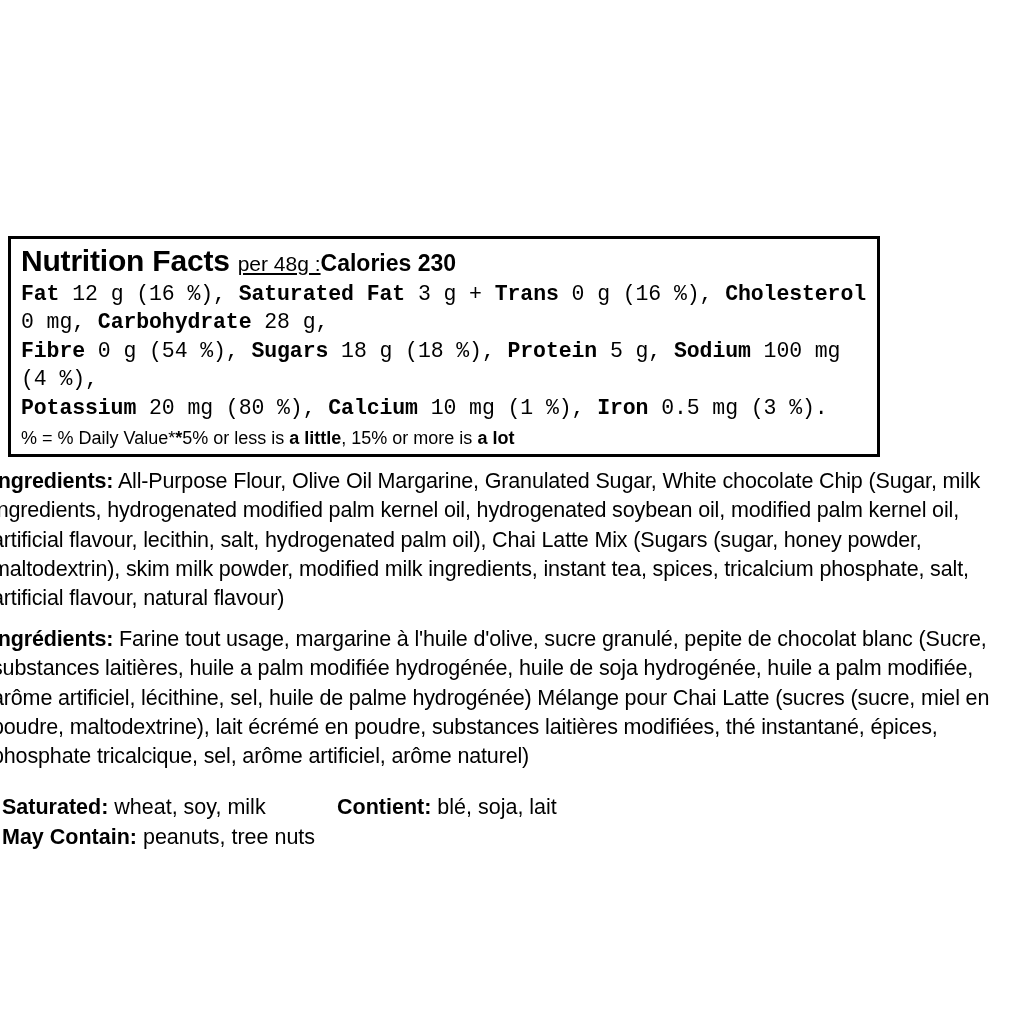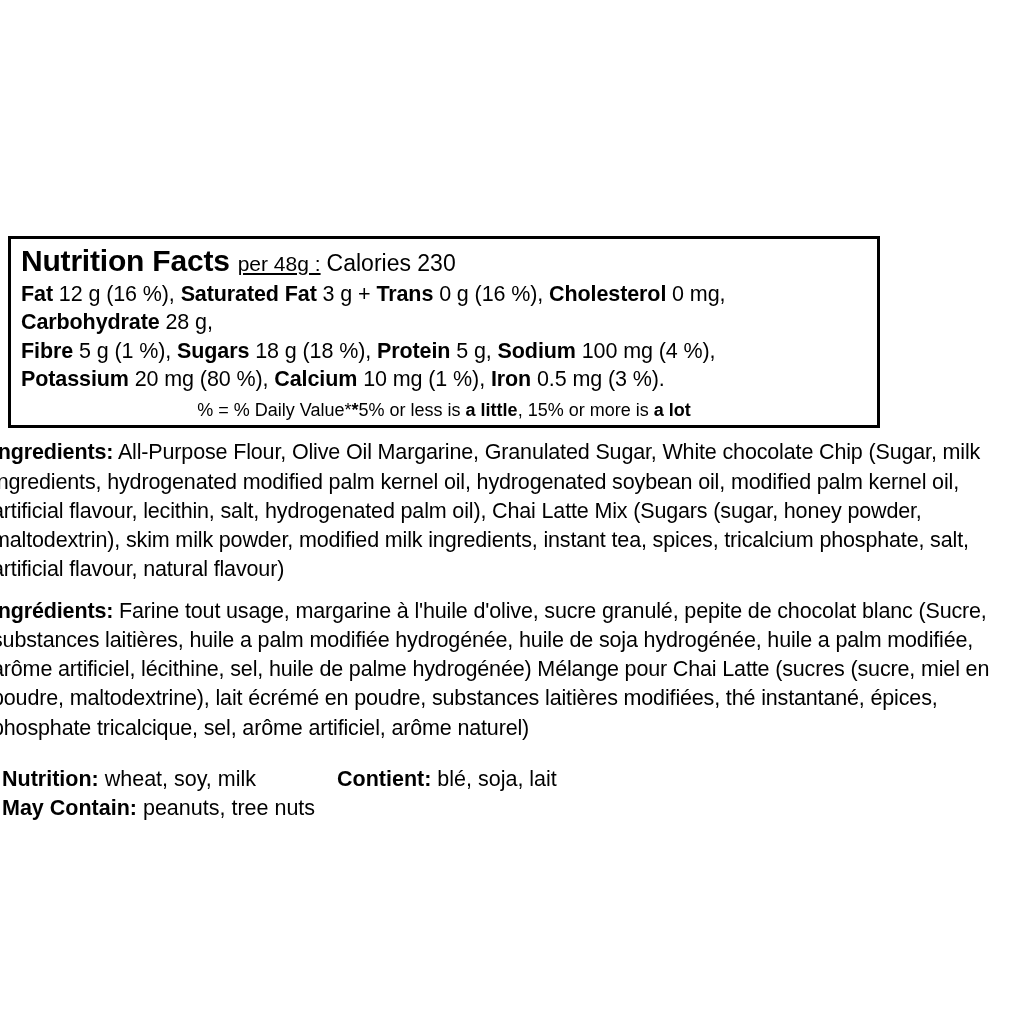--- a/index.html
+++ b/index.html
@@ -44,36 +44,36 @@
     letter-spacing: -0.2px;
   }
   .nf-serving {
     font-size: 21px;
     margin-left: 8px;
     font-weight: normal;
     text-decoration: underline;
   }
   .nf-calories {
     font-size: 23px;
-    font-weight: normal;
-    margin-left: 6px;
+    font-weight: bold;
   }
 
   .nf-nutrients {
     font-size: 21.5px;
     line-height: 1.33;
     letter-spacing: -0.1px;
+    font-family: Liberation Mono, monospace;
   }
   .nf-nutrients b {
     font-weight: bold;
   }
 
   .nf-footer {
     display: flex;
-    justify-content: center;
+    justify-content: flex-start;
     align-items: baseline;
     font-size: 18px;
     margin-top: 6px;
     line-height: 1.2;
   }
   .nf-footer .left { white-space: nowrap; }
   .nf-footer .right { white-space: nowrap; }
   .nf-footer b { font-weight: bold; }
 
   
@@ -126,21 +126,21 @@
   <div class="nf-box">
 
     <div class="nf-title-line">
       <span class="nf-title">Nutrition Facts</span>
       <span class="nf-serving">per 48g :</span>
       <span class="nf-calories">Calories 230</span>
     </div>
 
     <div class="nf-nutrients">
       <div id="nf-line-0"><b>Fat</b><span> 12 g (16 %), </span><b>Saturated Fat</b><span> 3 g + </span><b>Trans</b><span> 0 g (16 %), </span><b>Cholesterol</b><span> 0 mg, </span><b>Carbohydrate</b><span> 28 g,</span></div>
-      <div id="nf-line-1"><b>Fibre</b><span> 5 g (1 %), </span><b>Sugars</b><span> 18 g (18 %), </span><b>Protein</b><span> 5 g, </span><b>Sodium</b><span> 100 mg (4 %),</span></div>
+      <div id="nf-line-1"><b>Fibre</b><span> 0 g (54 %), </span><b>Sugars</b><span> 18 g (18 %), </span><b>Protein</b><span> 5 g, </span><b>Sodium</b><span> 100 mg (4 %),</span></div>
       <div id="nf-line-2"><b>Potassium</b><span> 20 mg (80 %), </span><b>Calcium</b><span> 10 mg (1 %), </span><b>Iron</b><span> 0.5 mg (3 %).</span></div>
     </div>
 
     <div class="nf-footer">
       <span class="left">
         <span>% = % Daily Value*</span>
       </span>
       <span class="right" id="nf-footer-right"><b>*</b><span>5% or less is </span><b>a little</b><span>, 15% or more is </span><b>a lot</b></span>
     </div>
 
@@ -150,21 +150,21 @@
     <b>Ingredients:</b><span> All-Purpose Flour, Olive Oil Margarine, Granulated Sugar, White chocolate Chip (Sugar, milk ingredients, hydrogenated modified palm kernel oil, hydrogenated soybean oil, modified palm kernel oil, artificial flavour, lecithin, salt, hydrogenated palm oil), Chai Latte Mix (Sugars (sugar, honey powder, maltodextrin), skim milk powder, modified milk ingredients, instant tea, spices, tricalcium phosphate, salt, artificial flavour, natural flavour)</span>
   </div>
 
   <div class="ing-block fr">
     <b>Ingrédients:</b><span> Farine tout usage, margarine à l'huile d'olive, sucre granulé, pepite de chocolat blanc (Sucre, substances laitières, huile a palm modifiée hydrogénée, huile de soja hydrogénée, huile a palm modifiée, arôme artificiel, lécithine, sel, huile de palme hydrogénée) Mélange pour Chai Latte (sucres (sucre, miel en poudre, maltodextrine), lait écrémé en poudre, substances laitières modifiées, thé instantané, épices, phosphate tricalcique, sel, arôme artificiel, arôme naturel)</span>
   </div>
 
   <div class="contains-wrap">
     <div class="contains-row">
       <span class="col-en">
-        <b>Nutrition:</b><span> wheat, soy, milk</span>
+        <b>Saturated:</b><span> wheat, soy, milk</span>
       </span>
       <span class="col-fr">
         <b>Contient:</b><span> blé, soja, lait</span>
       </span>
     </div>
     <div class="contains-row">
       <span class="col-en">
         <b>May Contain:</b><span> peanuts, tree nuts</span>
       </span>
     </div>

